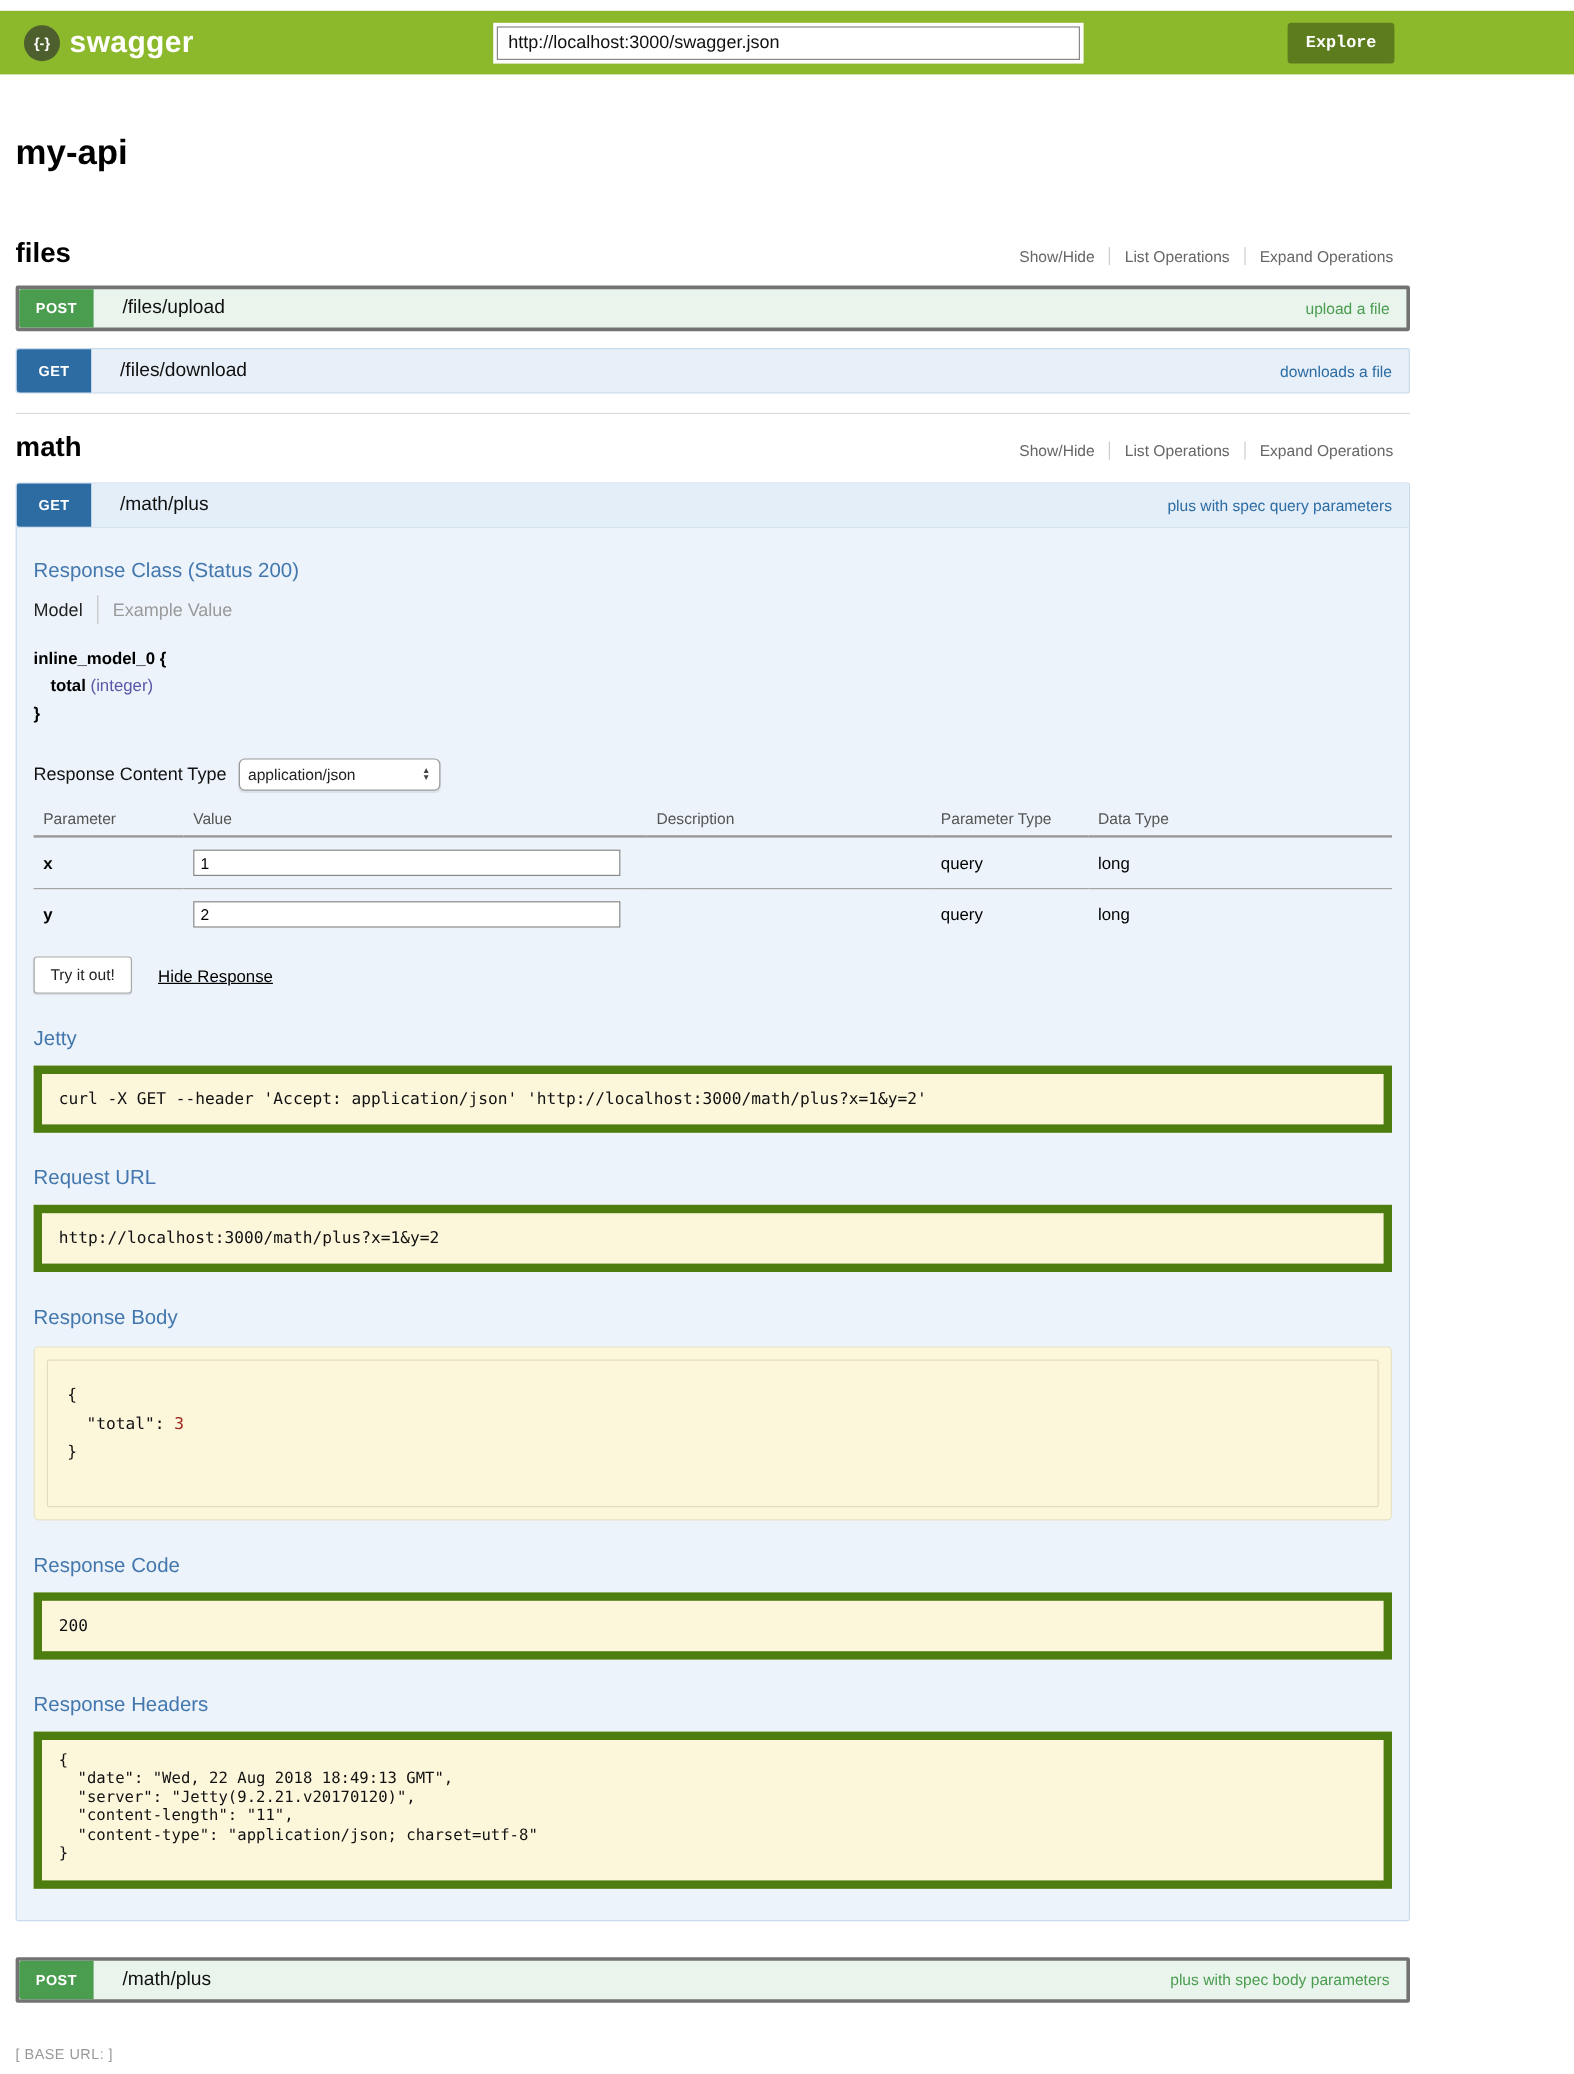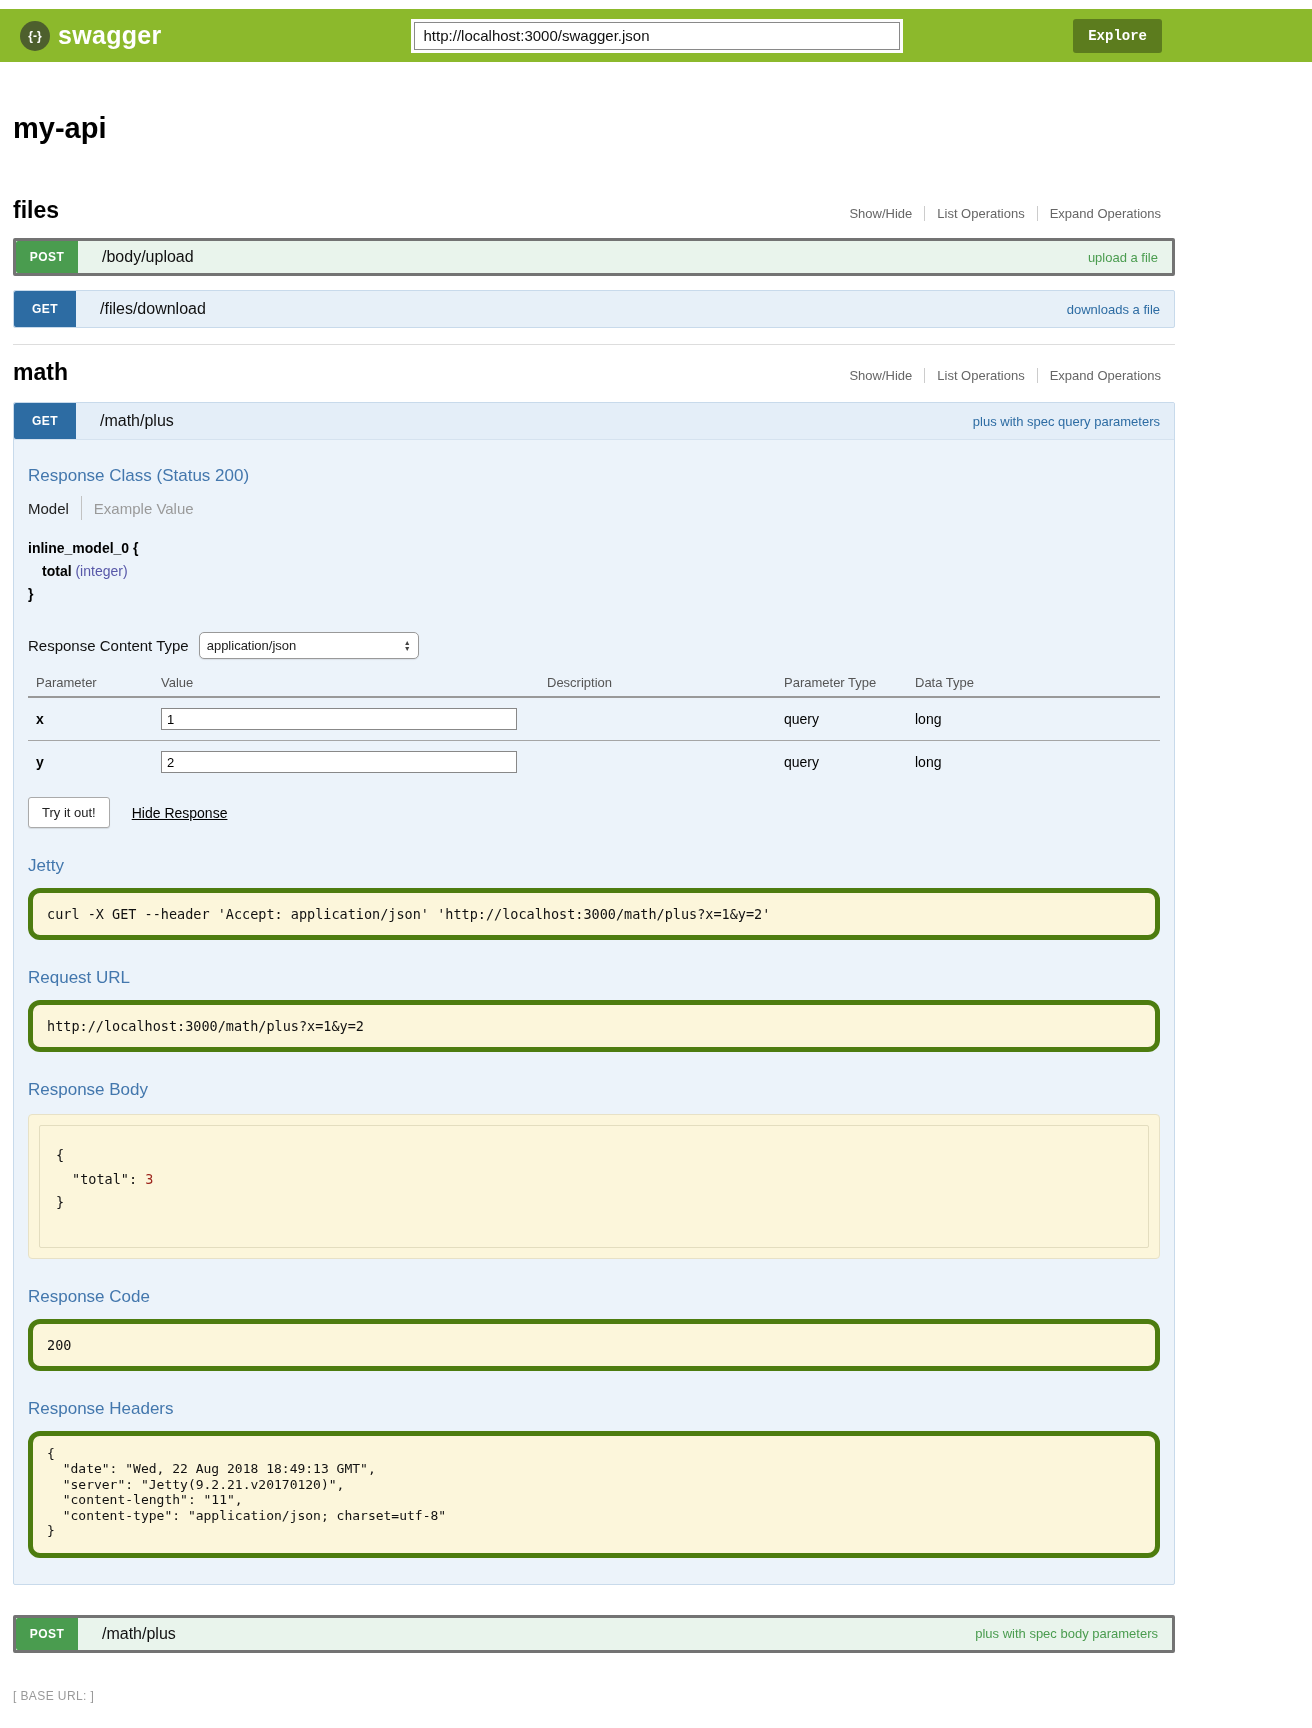--- a/index.html
+++ b/index.html
@@ -62,21 +62,21 @@
   .tab-inactive { color:#9a9a9a; text-decoration:none; cursor:pointer; }
 
   .model-sig { margin-top:20px; font-size:14px; color:#000; }
   .model-brace { font-weight:bold; }
   .model-prop { margin:7px 0 7px 14px; }
   .model-prop .pn { font-weight:bold; }
   .prop-type { color:#5757a8; }
 
   .rct-row { display:flex; align-items:center; margin-top:30px; }
   .rct-label { font-size:15px; color:#111; }
-  .select-box { margin-left:10px; width:220px; height:27px; border:1px solid #999; border-radius:5px;
+  .select-box { margin-left:10px; width:168px; height:27px; border:1px solid #999; border-radius:5px;
                 background:#fff; display:flex; align-items:center; font-size:13px; padding:0 7px;
                 color:#222; cursor:pointer; box-shadow:0 1px 1px rgba(0,0,0,0.08); }
   .select-arrows { margin-left:auto; display:flex; flex-direction:column; align-items:center; color:#444; }
   .arr { font-size:7px; line-height:6px; }
   .arr-up::before { content:"▲"; }
   .arr-down::before { content:"▼"; }
 
   table.params { width:100%; border-collapse:collapse; margin-top:10px; font-size:14px; }
   .params th { font-size:13px; color:#555; font-weight:normal; text-align:left; padding:6px 8px;
                border-bottom:2px solid #999; }
@@ -86,21 +86,21 @@
   .pinput { width:356px; height:22px; border:1px solid #888; padding:2px 5px; font-size:13px;
             font-family:"Liberation Sans",sans-serif; color:#000; }
 
   .try-row { display:flex; align-items:center; margin-top:14px; }
   .try-btn { font-size:13px; padding:7px 13px; border:1px solid #aaa; border-radius:3px; background:#fff;
              color:#222; cursor:pointer; box-shadow:0 1px 1px rgba(0,0,0,0.1);
              font-family:"Liberation Sans",sans-serif; }
   .hide-link { margin-left:22px; font-size:14px; color:#000000; text-decoration:underline; cursor:pointer; }
 
   .mono { font-family:"DejaVu Sans Mono", monospace; }
-  .code-box { margin-top:12px; background:#fcf6db; border:5px solid #4d7c0f; border-radius:12px;
+  .code-box { margin-top:12px; background:#fcf6db; border:7px solid #4d7c0f; border-radius:0;
               padding:13px 14px; font-size:13.5px; color:#111; }
   .body-outer { margin-top:14px; background:#fcf6db; border:1px solid #e7e1c6; border-radius:4px; padding:10px; }
   .body-inner { border:1px solid #e3ddbf; border-radius:2px; padding:18px 16px 32px; font-size:13.5px;
                 color:#111; line-height:1.75; }
   .body-inner div { white-space:pre; }
   .json-num { color:#9d261d; }
   .indent-1 { padding-left:16px; }
   .headers-box { padding:10px 14px 14px; }
   .headers-pre { white-space:pre; font-size:13px; line-height:15.5px; color:#111; margin:0; }
 
@@ -128,21 +128,21 @@
       <h2 class="resource-name">files</h2>
       <div class="resource-links">
         <a>Show/Hide</a>
         <a>List Operations</a>
         <a>Expand Operations</a>
       </div>
     </div>
 
     <div class="op-row post">
       <span class="method-badge">POST</span>
-      <a class="op-path">/body/upload</a>
+      <a class="op-path">/files/upload</a>
       <a class="op-summary">upload a file</a>
     </div>
 
     <div class="op-row get">
       <span class="method-badge">GET</span>
       <a class="op-path">/files/download</a>
       <a class="op-summary">downloads a file</a>
     </div>
   </section>
 

